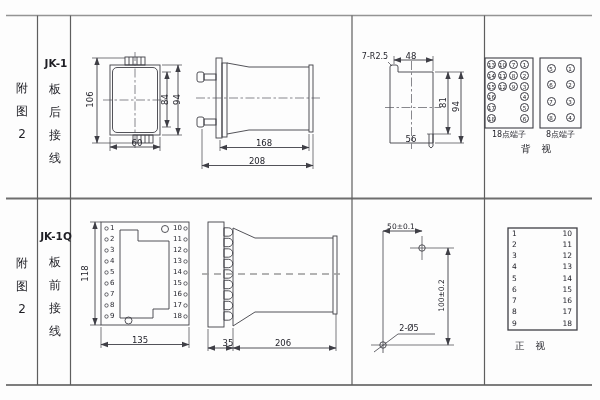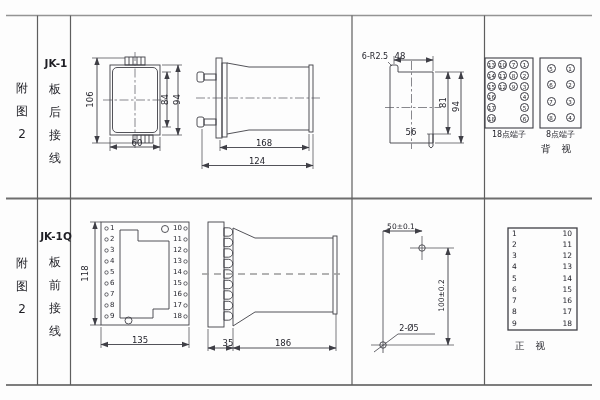--- a/index.html
+++ b/index.html
@@ -157,27 +157,27 @@
 <div class="t cn" style="left:48px;top:106px;width:14px">后</div>
 <div class="t cn" style="left:48px;top:129px;width:14px">接</div>
 <div class="t cn" style="left:48px;top:152px;width:14px">线</div>
 
 <div class="t r" style="left:81px;top:95px;width:18px">106</div>
 <div class="t r" style="left:157px;top:95px;width:16px">84</div>
 <div class="t r" style="left:169px;top:95px;width:16px">94</div>
 <div class="t" style="left:129px;top:138.5px;width:16px">60</div>
 
 <div class="t" style="left:254px;top:139px;width:20px">168</div>
-<div class="t" style="left:247px;top:157px;width:20px">124</div>
-
-<div class="t sm" style="left:359px;top:53px;width:32px">6-R2.5</div>
-<div class="t" style="left:392px;top:51.5px;width:16px">48</div>
+<div class="t" style="left:247px;top:157px;width:20px">208</div>
+
+<div class="t sm" style="left:359px;top:53px;width:32px">7-R2.5</div>
+<div class="t" style="left:403px;top:51.5px;width:16px">48</div>
 <div class="t r" style="left:435px;top:98px;width:16px">81</div>
 <div class="t r" style="left:448px;top:102px;width:16px">94</div>
-<div class="t" style="left:403px;top:128px;width:16px">56</div>
+<div class="t" style="left:403px;top:135px;width:16px">56</div>
 
 <i class="c" style="left:487px;top:60px">13</i>
 <i class="c" style="left:487px;top:70.8px">14</i>
 <i class="c" style="left:487px;top:81.6px">15</i>
 <i class="c" style="left:487px;top:92.4px">16</i>
 <i class="c" style="left:487px;top:103.2px">17</i>
 <i class="c" style="left:487px;top:114px">18</i>
 <i class="c" style="left:498px;top:60px">10</i>
 <i class="c" style="left:498px;top:70.8px">11</i>
 <i class="c" style="left:498px;top:81.6px">12</i>
@@ -195,21 +195,21 @@
 <i class="c" style="left:546.5px;top:80px">6</i>
 <i class="c" style="left:546.5px;top:96.5px">7</i>
 <i class="c" style="left:546.5px;top:113px">8</i>
 <i class="c" style="left:565.5px;top:63.5px">1</i>
 <i class="c" style="left:565.5px;top:80px">2</i>
 <i class="c" style="left:565.5px;top:96.5px">3</i>
 <i class="c" style="left:565.5px;top:113px">4</i>
 
 <div class="t sm" style="left:486px;top:131px;width:46px">18点端子</div>
 <div class="t sm" style="left:539px;top:131px;width:43px">8点端子</div>
-<div class="t vw" style="left:534px;top:143.5px;width:48px">背 视</div>
+<div class="t vw" style="left:514px;top:143.5px;width:48px">背 视</div>
 
 <div class="t cn" style="left:14px;top:257px;width:16px">附</div>
 <div class="t cn" style="left:14px;top:280px;width:16px">图</div>
 <div class="t cn" style="left:14px;top:303px;width:16px">2</div>
 <div class="t mdl" style="left:37px;top:231px;width:38px">JK-1Q</div>
 <div class="t cn" style="left:48px;top:256px;width:14px">板</div>
 <div class="t cn" style="left:48px;top:279px;width:14px">前</div>
 <div class="t cn" style="left:48px;top:302px;width:14px">接</div>
 <div class="t cn" style="left:48px;top:325px;width:14px">线</div>
 
@@ -228,21 +228,21 @@
 <div class="t numr" style="left:169px;top:257.5px;width:13px">13</div>
 <div class="t numr" style="left:169px;top:268.5px;width:13px">14</div>
 <div class="t numr" style="left:169px;top:279.5px;width:13px">15</div>
 <div class="t numr" style="left:169px;top:290.5px;width:13px">16</div>
 <div class="t numr" style="left:169px;top:301.5px;width:13px">17</div>
 <div class="t numr" style="left:169px;top:312.5px;width:13px">18</div>
 
 <div class="t r" style="left:76px;top:269px;width:18px">118</div>
 <div class="t" style="left:130px;top:335.5px;width:20px">135</div>
 <div class="t" style="left:220px;top:339px;width:16px">35</div>
-<div class="t" style="left:273px;top:339px;width:20px">186</div>
+<div class="t" style="left:273px;top:339px;width:20px">206</div>
 <div class="t" style="left:381px;top:222.5px;width:40px;font-size:7.5px">50±0.1</div>
 <div class="t r" style="left:420px;top:291px;width:42px;font-size:7.5px">100±0.2</div>
 <div class="t sm" style="left:394px;top:325px;width:30px">2-Ø5</div>
 
 <div class="t tb" style="left:512px;top:229.5px;width:12px">1</div>
 <div class="t tb" style="left:512px;top:240.8px;width:12px">2</div>
 <div class="t tb" style="left:512px;top:252px;width:12px">3</div>
 <div class="t tb" style="left:512px;top:263.3px;width:12px">4</div>
 <div class="t tb" style="left:512px;top:274.5px;width:12px">5</div>
 <div class="t tb" style="left:512px;top:285.8px;width:12px">6</div>

